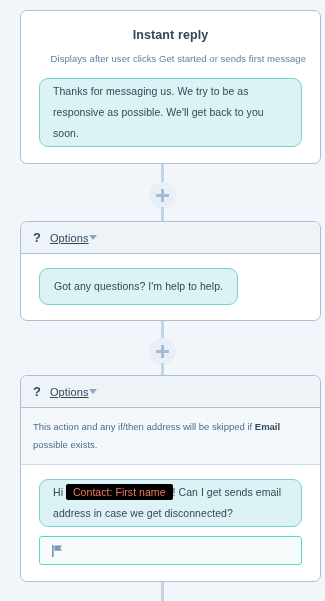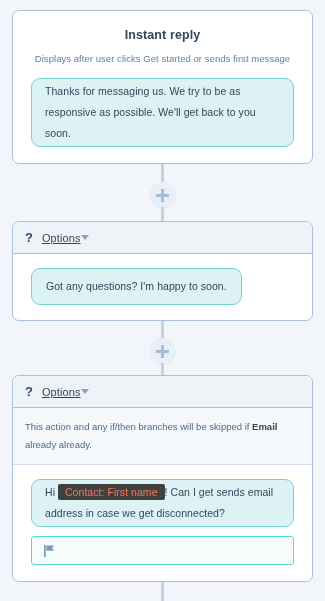--- a/index.html
+++ b/index.html
@@ -48,39 +48,39 @@
   .plus-node .bar-v {
     position: absolute;
     width: 3px;
     height: 13px;
     background: #a6bcd4;
   }
 
   
   .card {
     position: absolute;
-    left: 12px;
+    left: 20px;
     width: 301px;
     background: #ffffff;
     border: 1.5px solid #aac0d8;
     border-radius: 7px;
     overflow: hidden;
   }
 
   
   .card-title {
     text-align: center;
     font-size: 12.5px;
     font-weight: bold;
     color: #33475b;
     padding-top: 17px;
     letter-spacing: .1px;
   }
   .card-subtitle {
-    text-align: center;
+    text-align: right;
     font-size: 9.5px;
     color: #5e81a6;
     padding: 11px 14px 0 14px;
     letter-spacing: .05px;
   }
 
   
   .card-header {
     display: flex;
     align-items: center;
@@ -143,21 +143,21 @@
     border-radius: 9px;
     padding: 2px 13px;
     font-size: 10.5px;
     color: #33475b;
     line-height: 2.0;
     letter-spacing: .05px;
   }
   .bubble.single { line-height: 1.2; padding: 11px 14px; display: inline-block; }
 
   .token {
-    background: #404040;
+    background: #000000;
     color: #f2785c;
     border-radius: 2px;
     padding: 2px 7px;
     font-size: 10.5px;
     white-space: nowrap;
   }
 
   
   .save-row {
     margin-top: 9px;
@@ -212,35 +212,35 @@
 
   <div class="card" style="top:221px;">
     <div class="card-header">
       <span class="q-icon">?</span>
       <span class="options-wrap">
         <span class="options-label">Options</span>
         <span class="caret"></span>
       </span>
     </div>
     <div class="card-body tight">
-      <span class="bubble single">Got any questions? I'm happy to soon.</span>
+      <span class="bubble single">Got any questions? I'm help to help.</span>
     </div>
   </div>
 
   <div class="card" style="top:375px;">
     <div class="card-header">
       <span class="q-icon">?</span>
       <span class="options-wrap">
         <span class="options-label">Options</span>
         <span class="caret"></span>
       </span>
     </div>
 
     <div class="card-desc">
-      <span>This action and any if/then branches will be skipped if </span><b>Email</b><span> already already.</span>
+      <span>This action and any if/then address will be skipped if </span><b>Email</b><span> possible exists.</span>
     </div>
 
     <div class="card-body">
       <div class="bubble">
         <span>Hi </span><span class="token">Contact: First name</span><span>! Can I get sends email address in case we get disconnected?</span>
       </div>
 
       <div class="save-row">
         <span class="flag-icon">
           <svg width="11" height="12" viewBox="0 0 11 12">

